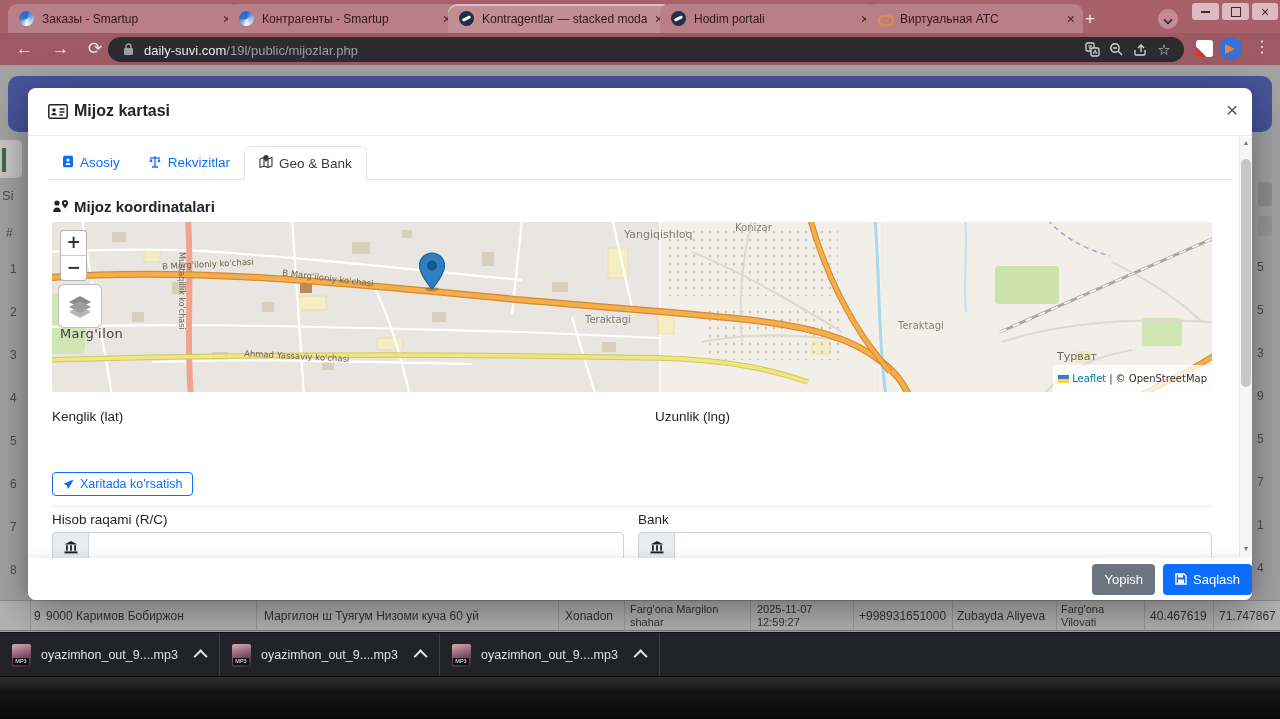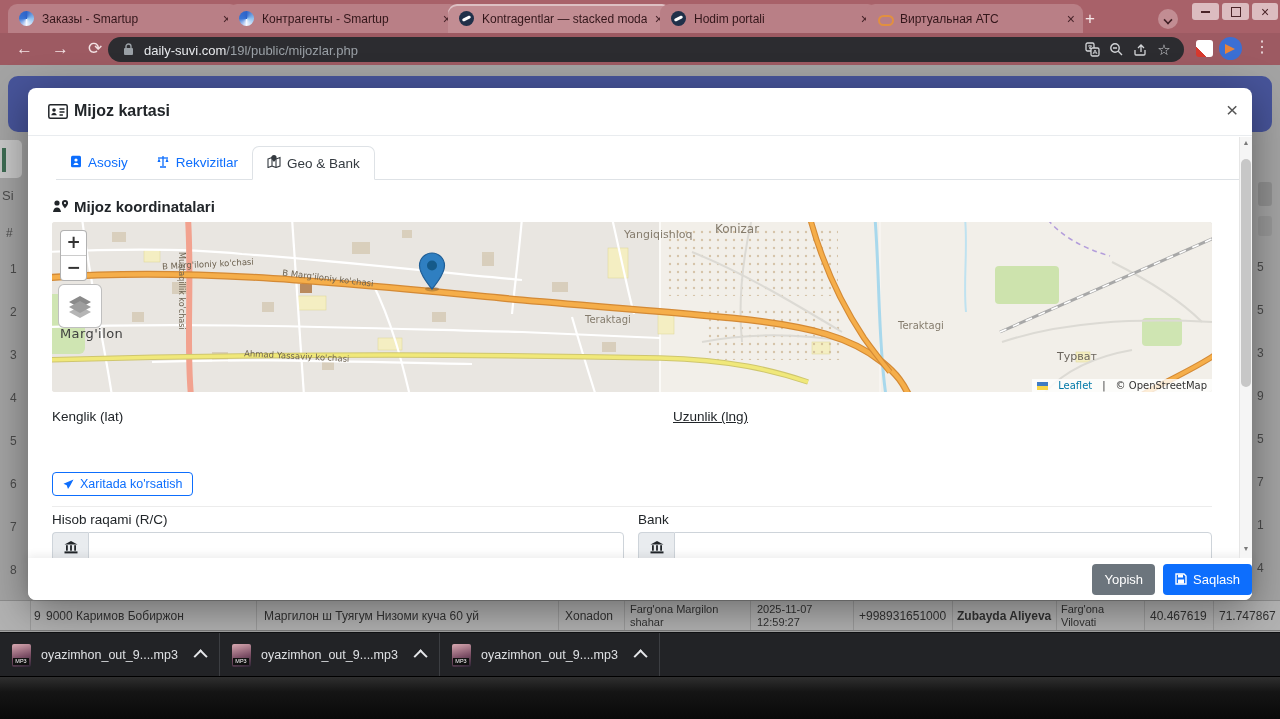--- a/index.html
+++ b/index.html
@@ -54,37 +54,37 @@
   .bgrow .c{position:absolute;top:8px;color:#323232;font-size:12px;white-space:nowrap;}
   .bgrow .c2{position:absolute;top:2px;color:#323232;font-size:11px;line-height:13px;}
   .vline{position:absolute;top:0;width:1px;height:29px;background:#9b9b9b;}
   
   .modal{position:absolute;left:28px;top:88px;width:1224px;height:512px;background:#fff;
     border-radius:8px;box-shadow:0 10px 40px rgba(0,0,0,.4);z-index:5;}
   .mhead{position:absolute;left:0;top:0;width:100%;height:48px;border-bottom:1px solid #e9ecef;
     box-sizing:border-box;}
   .mtitle{position:absolute;left:46px;top:14px;font-size:16px;font-weight:bold;color:#212529;}
   .mclose{position:absolute;left:1198px;top:11px;font-size:21px;color:#555;line-height:1;}
-  .mtabs{position:absolute;left:28px;top:58px;width:1184px;display:flex;border-bottom:1px solid #dee2e6;}
+  .mtabs{position:absolute;left:20px;top:58px;width:1184px;display:flex;border-bottom:1px solid #dee2e6;}
   .mtab{padding:8px 14px;font-size:13.5px;color:#0d6efd;display:flex;align-items:center;gap:6px;}
   .mtab.active{color:#343a40;background:#fff;border:1px solid #dee2e6;border-bottom:1px solid #fff;
     border-radius:7px 7px 0 0;margin-bottom:-1px;}
   .sechead{position:absolute;left:46px;top:110px;font-size:15px;font-weight:bold;color:#212529;}
   
   .map{position:absolute;left:24px;top:134px;width:1160px;height:170px;border-radius:3px;
     overflow:hidden;background:#e9e6e1;font-family:"DejaVu Sans",sans-serif;}
   .mlabel{position:absolute;color:#6d6250;font-size:8.5px;white-space:nowrap;}
   .zoomctl{position:absolute;left:8px;top:8px;width:27px;height:51px;background:#fff;
     border:1px solid rgba(0,0,0,.3);border-radius:4px;box-sizing:border-box;}
   .zoomctl div{height:24px;text-align:center;font-size:17px;font-weight:bold;color:#333;line-height:23px;}
   .zoomctl .zi{border-bottom:1px solid #ccc;}
   .layersctl{position:absolute;left:6px;top:62px;width:42px;height:42px;background:#fff;
     border:1px solid rgba(0,0,0,.25);border-radius:6px;display:flex;align-items:center;justify-content:center;}
   .attrib{position:absolute;right:0;bottom:0;background:rgba(255,255,255,.78);font-size:10px;
-    color:#333;padding:1px 5px;display:flex;align-items:center;gap:10px;}
+    color:#333;padding:8px 5px;display:flex;align-items:center;gap:3px;}
   .attrib .lf{color:#0078A8;}
   .uaflag{width:11px;height:8px;background:linear-gradient(#3f7cc4 50%,#f7d648 50%);display:inline-block;}
   
   .flabel{position:absolute;font-size:13.5px;color:#212529;}
   .igroup{position:absolute;height:30px;display:flex;}
   .iaddon{width:36px;background:#e9ecef;border:1px solid #ced4da;border-right:none;
     border-radius:4px 0 0 4px;display:flex;align-items:center;justify-content:center;box-sizing:border-box;}
   .fi{flex:1;border:1px solid #ced4da;border-radius:0 4px 4px 0;font-size:13.5px;color:#212529;
     padding:0 11px;font-family:"Liberation Sans",sans-serif;outline:none;box-sizing:border-box;}
   .obtn{position:absolute;display:flex;align-items:center;gap:6px;padding:4px 10px;font-size:12.5px;
@@ -279,21 +279,21 @@
       <span class="vline" style="left:1056px;"></span>
     <span class="vline" style="left:1144px;"></span>
       <span class="vline" style="left:1213px;"></span>
     <span class="c" style="left:34px;">9</span>
     <span class="c" style="left:46px;">9000 Каримов Бобиржон</span>
     <span class="c" style="left:264px;">Маргилон ш Туягум Низоми куча 60 уй</span>
     <span class="c" style="left:565px;">Xonadon</span>
     <span class="c2" style="left:630px;width:112px;">Farg'ona Margilon shahar</span>
     <span class="c2" style="left:757px;width:70px;">2025-11-07 12:59:27</span>
     <span class="c" style="left:859px;">+998931651000</span>
-    <span class="c" style="left:957px;font-weight:bold;">Zubayda Aliyeva</span>
+    <span class="c" style="left:957px;">Zubayda Aliyeva</span>
     <span class="c2" style="left:1061px;width:60px;">Farg'ona Vilovati</span>
     <span class="c" style="left:1150px;">40.467619</span>
     <span class="c" style="left:1219px;">71.747867</span>
   </div>
 
   <div class="modal">
     <div class="mhead">
       <span class="abs" style="left:20px;top:16px;">
         <svg width="20" height="15" viewBox="0 0 20 15">
             <rect x=".8" y=".8" width="18.4" height="13.4" rx="1.5" stroke="#212529" stroke-width="1.5" fill="none"></rect>
@@ -438,21 +438,21 @@
           <path d="M13 0C6.1 0 .5 5.6.5 12.5.5 21.9 13 36 13 36s12.5-14.1 12.5-23.5C25.5 5.6 19.9 0 13 0z" fill="#2f7fc1" stroke="#1f5e96" stroke-width="1.2"></path>
           <circle cx="13" cy="12.5" r="5" fill="#155a8a"></circle>
         </g>
       </svg>
       
       <span class="mlabel" style="left:8px;top:104px;font-size:13px;color:#3f3f3f;letter-spacing:.4px;">Marg'ilon</span>
       <span class="mlabel" style="left:110px;top:37px;transform:rotate(-3deg);">B Marg'iloniy ko'chasi</span>
       <span class="mlabel" style="left:230px;top:51px;transform:rotate(7deg);">B Marg'iloniy ko'chasi</span>
       <span class="mlabel" style="left:134px;top:30px;transform:rotate(90deg);transform-origin:0 0;font-size:8px;">Mustaqillik ko'chasi</span>
       <span class="mlabel" style="left:192px;top:129px;transform:rotate(3deg);">Ahmad Yassaviy ko'chasi</span>
-      <span class="mlabel" style="left:663px;top:0;font-size:12px;color:#857c6d;">Konizar</span>
+      <span class="mlabel" style="left:683px;top:0;font-size:10px;color:#857c6d;">Konizar</span>
       <span class="mlabel" style="left:572px;top:6px;font-size:11px;color:#857c6d;">Yangiqishloq</span>
       <span class="mlabel" style="left:533px;top:92px;font-size:10px;color:#857c6d;">Teraktagi</span>
       <span class="mlabel" style="left:846px;top:98px;font-size:10px;color:#857c6d;">Teraktagi</span>
       <span class="mlabel" style="left:1005px;top:128px;font-size:11px;color:#6a645c;">Турват</span>
       
       <div class="zoomctl">
         <div class="zi">+</div>
         <div>−</div>
       </div>
       <div class="layersctl">
@@ -464,21 +464,21 @@
       </div>
       <div class="attrib">
         <span class="uaflag"></span>
         <span class="lf">Leaflet</span>
         <span>|</span>
         <span>© OpenStreetMap</span>
       </div>
     </div>
 
     <span class="flabel" style="left:24px;top:321px;">Kenglik (lat)</span>
-    <span class="flabel" style="left:645px;top:321px;text-decoration:underline;">Uzunlik (lng)</span>
+    <span class="flabel" style="left:627px;top:321px;">Uzunlik (lng)</span>
     <div class="obtn" style="left:24px;top:384px;">
       <svg width="11" height="11" viewBox="0 0 11 11">
           <path d="M10.5.5L.5 4.8l3.2 1.4 1.3 3.9 2-3z" fill="#0d6efd"></path>
         </svg>
       <span>Xaritada ko'rsatish</span>
     </div>
     <div class="hr" style="left:24px;top:418px;width:1160px;"></div>
     <span class="flabel" style="left:24px;top:424px;">Hisob raqami (R/C)</span>
     <div class="igroup" style="left:24px;top:444px;width:572px;">
       <span class="iaddon">

